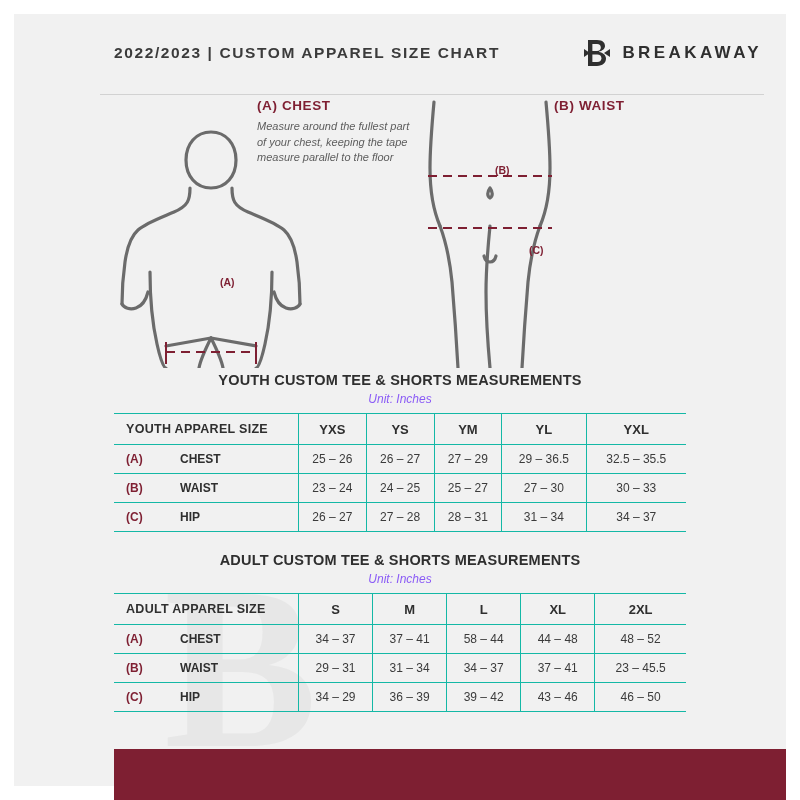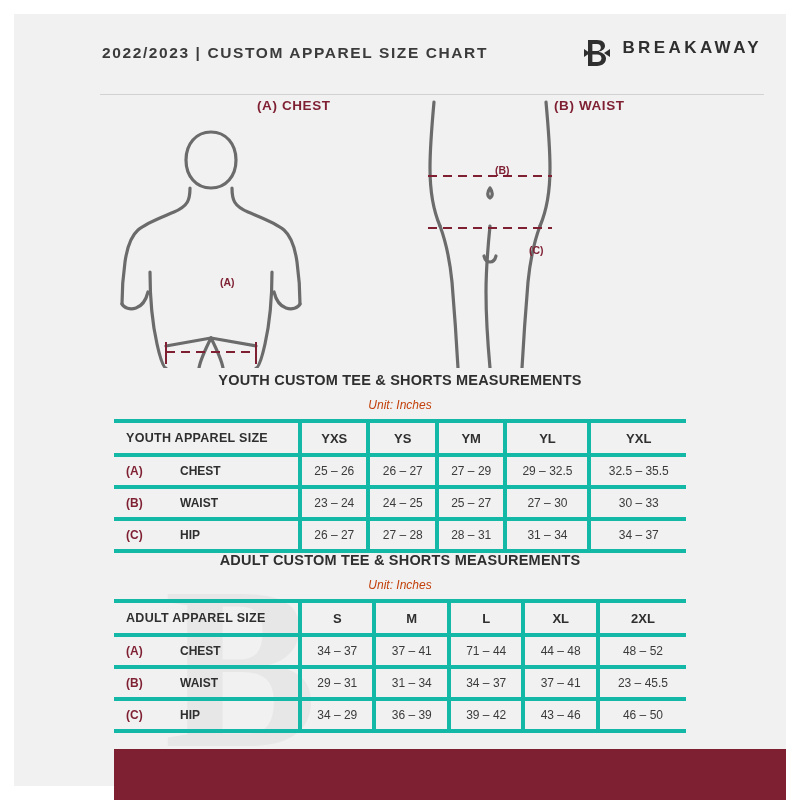--- a/index.html
+++ b/index.html
@@ -46,33 +46,34 @@
   
   .header {
     position: absolute;
     left: 0;
     top: 18px;
     width: 772px;
     height: 44px;
   }
   .header-title {
     position: absolute;
-    left: 88px;
+    left: 100px;
     top: 12px;
     font-size: 15.5px;
     font-weight: bold;
     letter-spacing: 1.6px;
     color: #3b3b3b;
     white-space: nowrap;
   }
   .brand {
     position: absolute;
     right: 24px;
     top: 6px;
     display: flex;
+    align-items: center;
     gap: 12px;
   }
   .brand-mark {
     width: 26px;
     height: 30px;
     position: relative;
   }
   .brand-name {
     font-size: 17px;
     font-weight: bold;
@@ -134,32 +135,32 @@
     text-align: center;
     font-size: 14.5px;
     font-weight: bold;
     color: #2f2f2f;
     letter-spacing: 0.2px;
   }
   .tbl-unit {
     text-align: center;
     font-size: 12px;
     font-style: italic;
-    color: #c2410c;
-    margin-top: 10px;
+    color: #8b5cf6;
+    margin-top: 4px;
     margin-bottom: 7px;
   }
   table {
     border-collapse: collapse;
     margin: 0 auto;
     width: 572px;
     background: transparent;
   }
   table th, table td {
-    border: 4px solid #14b8a6;
+    border: 1px solid #14b8a6;
     height: 28px;
     font-size: 12px;
     color: #3b3b3b;
     text-align: center;
     padding: 0;
   }
   table th:first-child, table td:first-child {
     text-align: left;
     padding-left: 12px;
     width: 172px;
@@ -258,20 +259,21 @@
           <line x1="414" y1="152" x2="538" y2="152" stroke="#7e1f32" stroke-width="2" stroke-dasharray="9 6"></line>
         </g>
       </svg>
 
       <div class="body-label" style="left:206px; top:200px;">(A)</div>
       <div class="body-label" style="left:481px; top:88px;">(B)</div>
       <div class="body-label" style="left:515px; top:168px;">(C)</div>
 
       <div class="note" id="note-chest">
         <div class="note-title">(A) CHEST</div>
+        <div class="note-body">Measure around the fullest part of your chest, keeping the tape measure parallel to the floor</div>
       </div>
       <div class="note" id="note-waist">
         <div class="note-title">(B) WAIST</div>
       </div>
     </div>
 
     <div class="table-block" id="block-youth">
       <div class="tbl-title">YOUTH CUSTOM TEE &amp; SHORTS MEASUREMENTS</div>
       <div class="tbl-unit">Unit: Inches</div>
       <table>
@@ -284,21 +286,21 @@
             <th>YL</th>
             <th>YXL</th>
           </tr>
         </thead>
         <tbody>
           <tr>
             <td><span class="rowlabel-tag">(A)</span> <span class="rowlabel-txt">CHEST</span></td>
             <td>25 – 26</td>
             <td>26 – 27</td>
             <td>27 – 29</td>
-            <td>29 – 32.5</td>
+            <td>29 – 36.5</td>
             <td>32.5 – 35.5</td>
           </tr>
           <tr>
             <td><span class="rowlabel-tag">(B)</span> <span class="rowlabel-txt">WAIST</span></td>
             <td>23 – 24</td>
             <td>24 – 25</td>
             <td>25 – 27</td>
             <td>27 – 30</td>
             <td>30 – 33</td>
           </tr>
@@ -326,21 +328,21 @@
             <th>L</th>
             <th>XL</th>
             <th>2XL</th>
           </tr>
         </thead>
         <tbody>
           <tr>
             <td><span class="rowlabel-tag">(A)</span> <span class="rowlabel-txt">CHEST</span></td>
             <td>34 – 37</td>
             <td>37 – 41</td>
-            <td>71 – 44</td>
+            <td>58 – 44</td>
             <td>44 – 48</td>
             <td>48 – 52</td>
           </tr>
           <tr>
             <td><span class="rowlabel-tag">(B)</span> <span class="rowlabel-txt">WAIST</span></td>
             <td>29 – 31</td>
             <td>31 – 34</td>
             <td>34 – 37</td>
             <td>37 – 41</td>
             <td>23 – 45.5</td>

